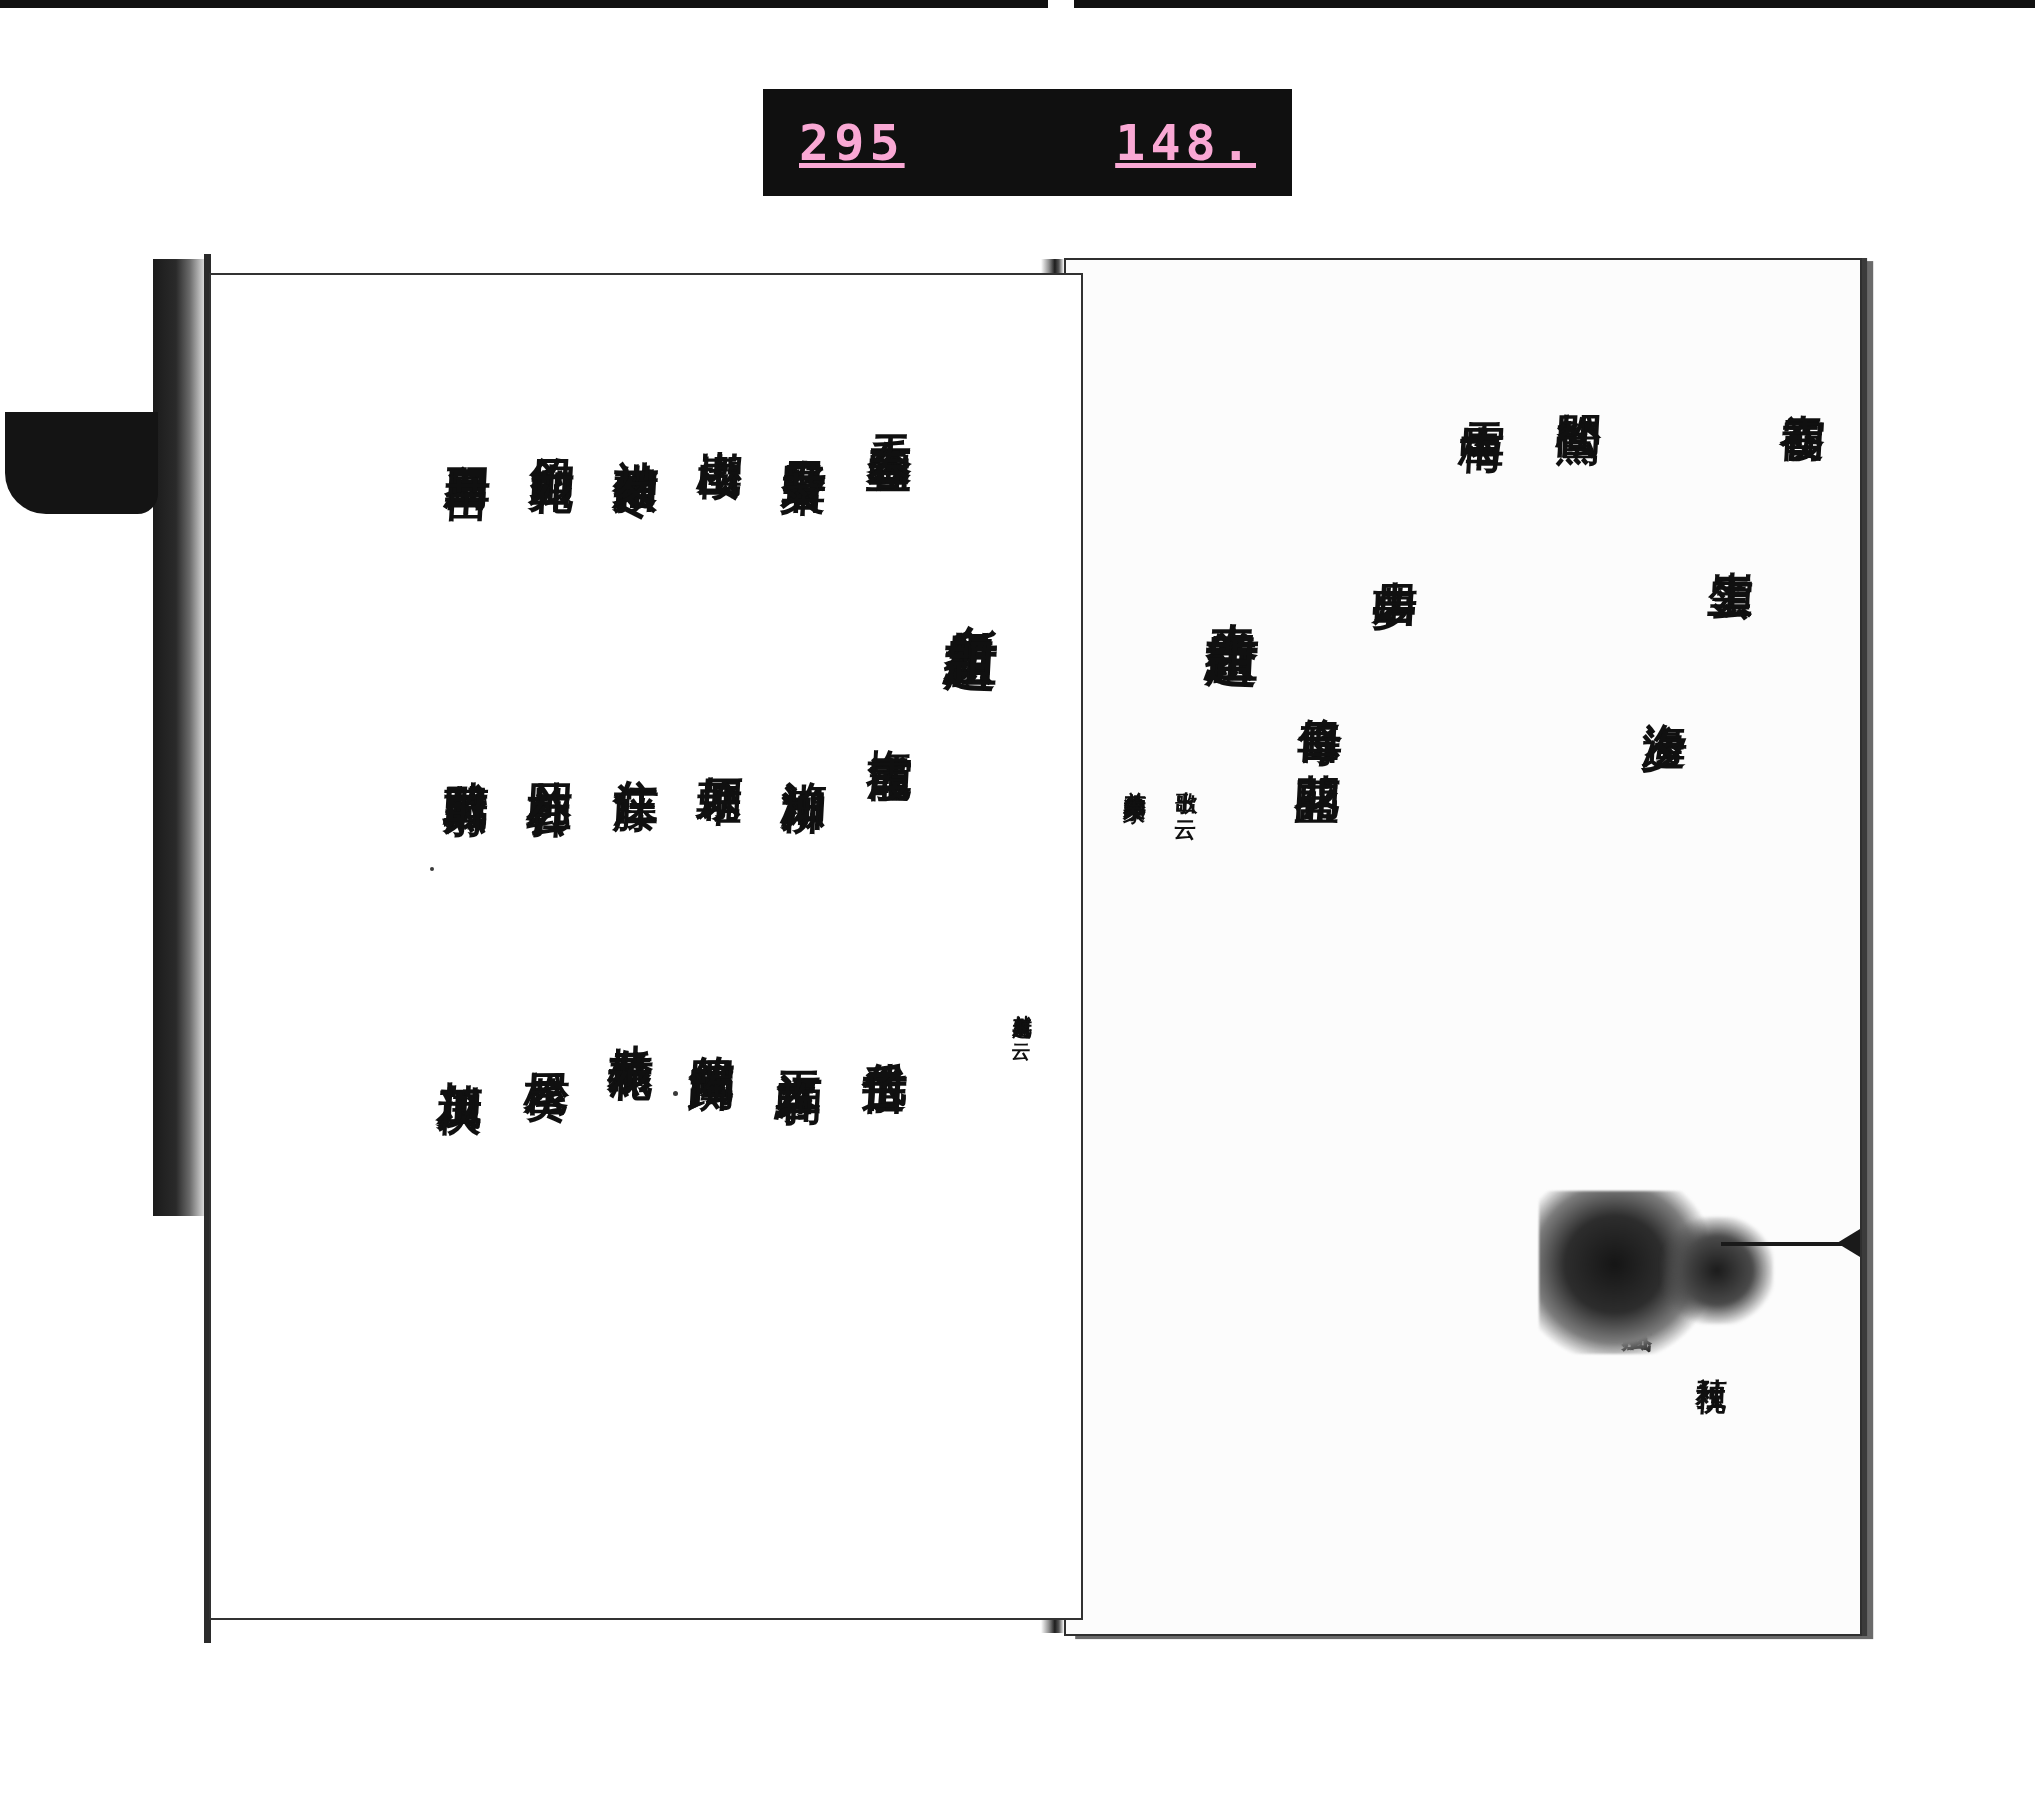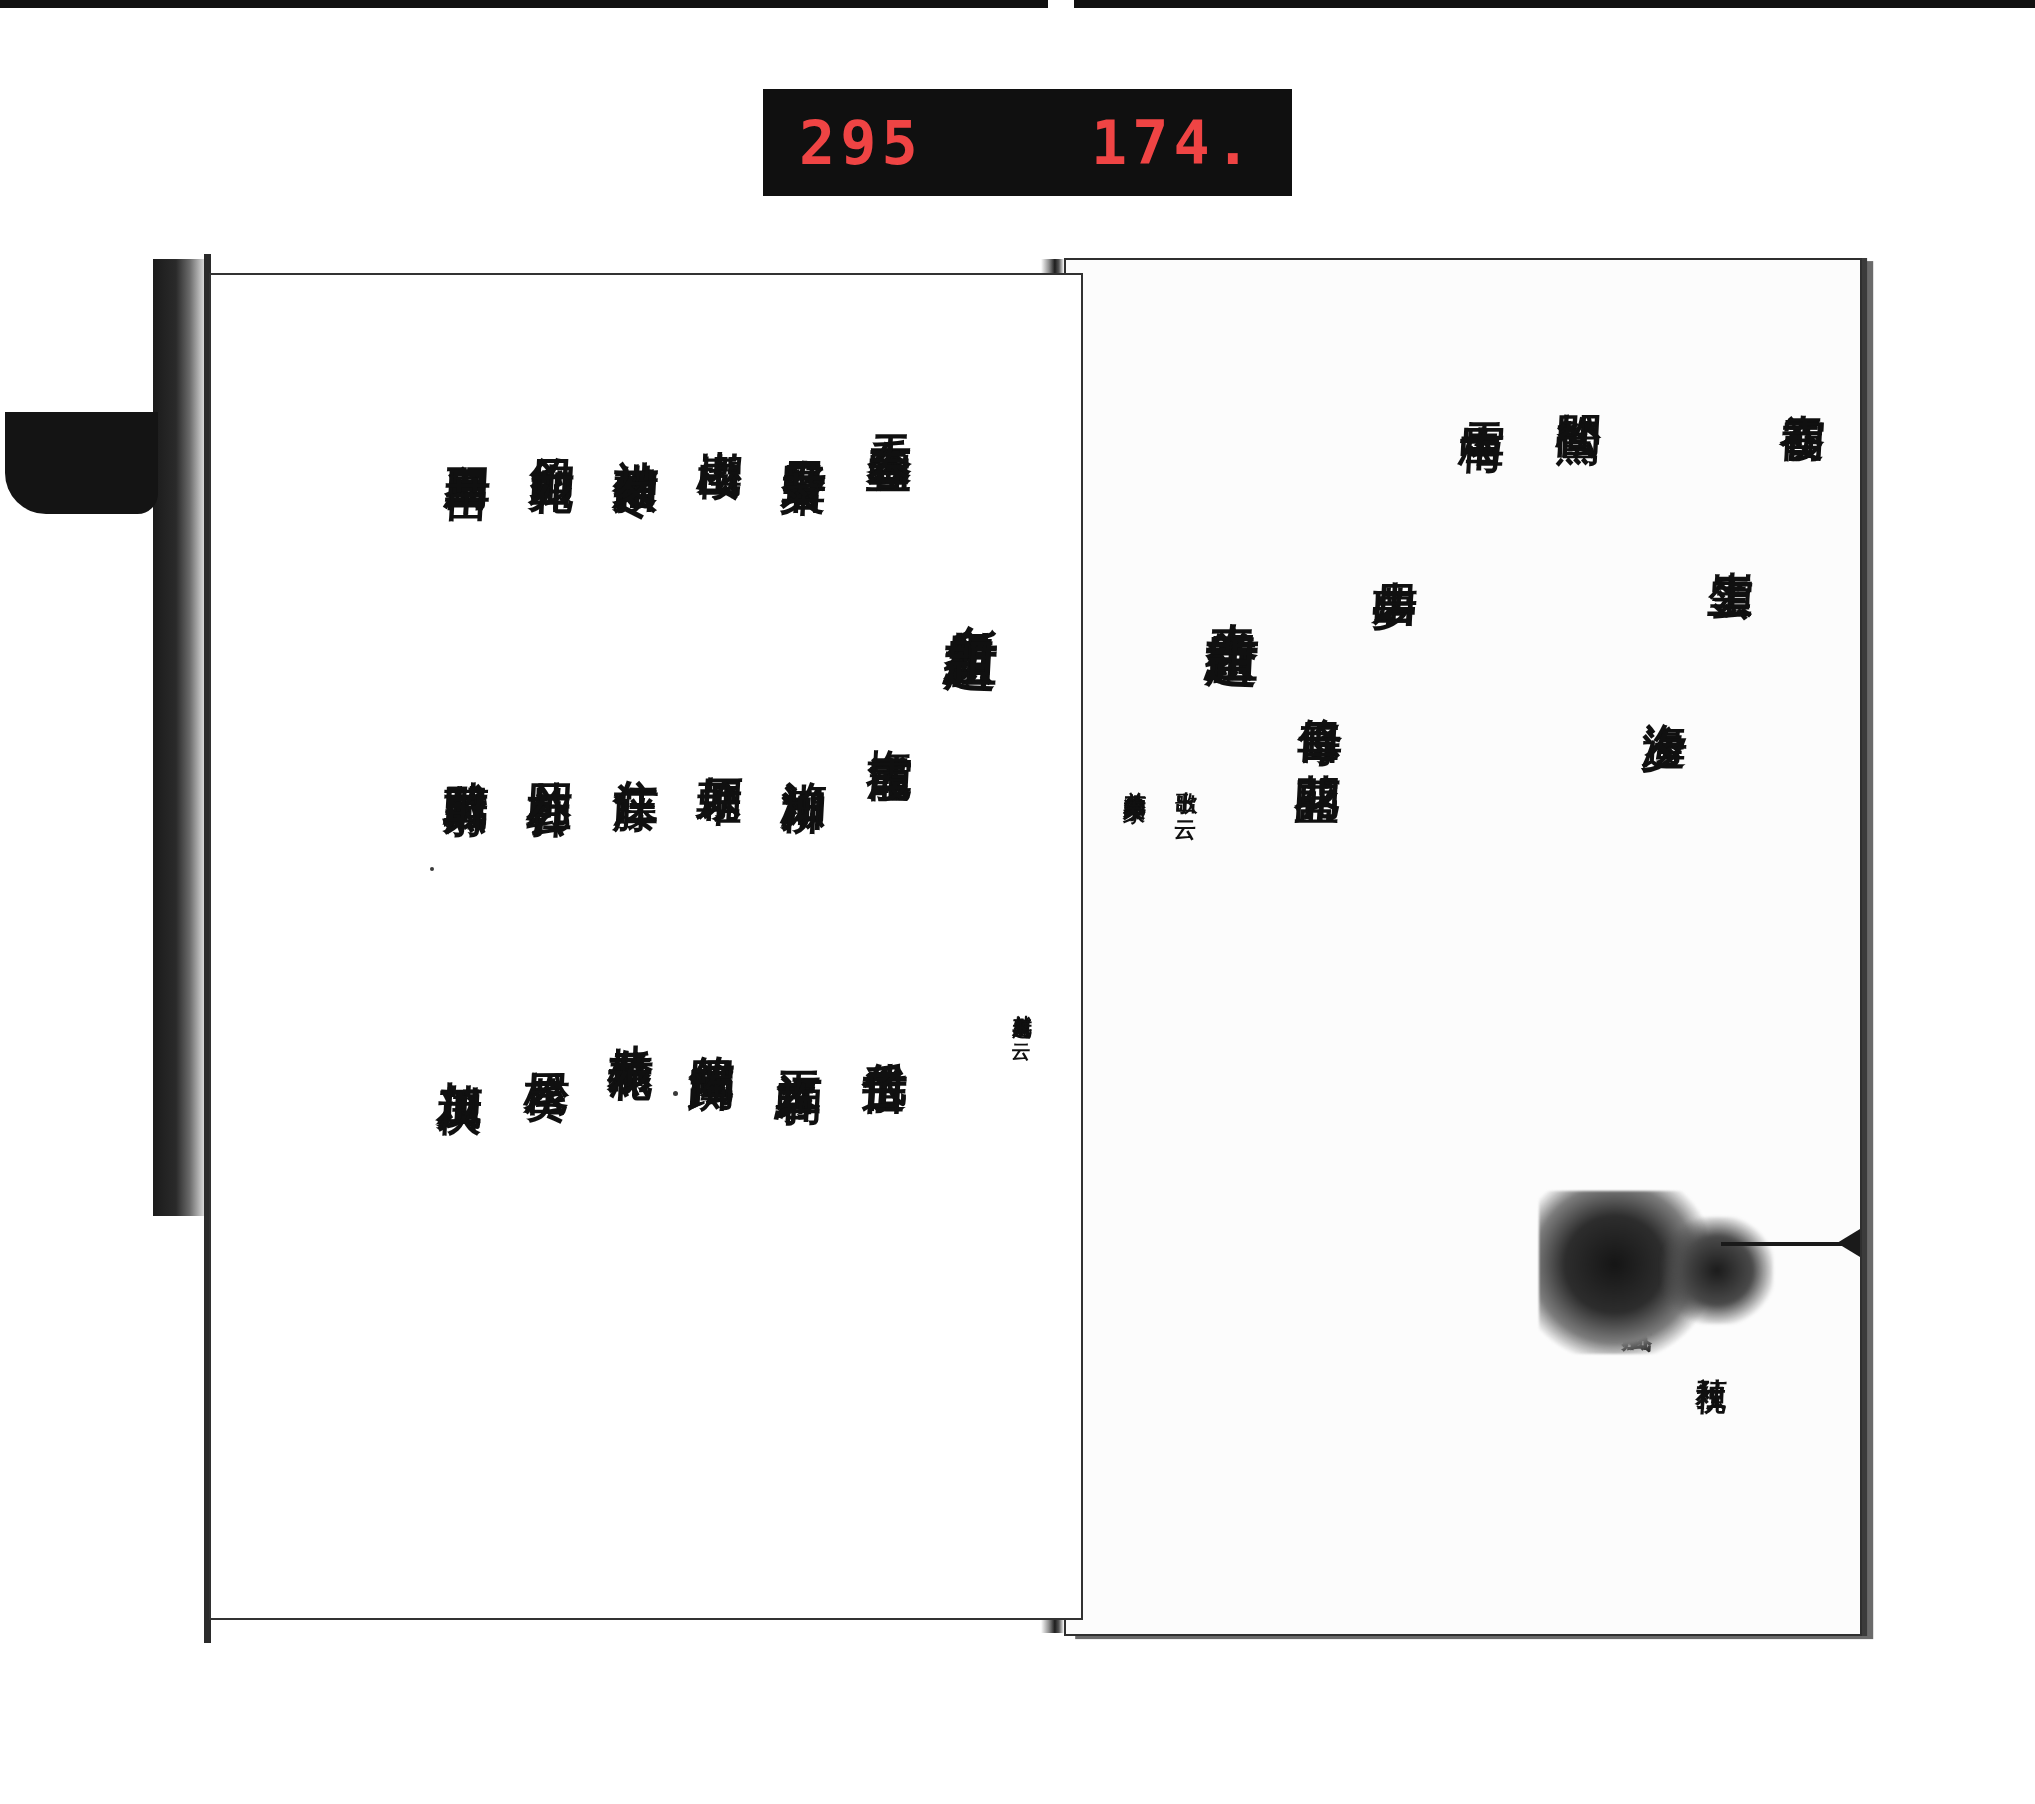--- a/index.html
+++ b/index.html
@@ -34,23 +34,24 @@
     color: #ffffff;
     display: flex;
     align-items: center;
     justify-content: space-between;
     padding: 0 36px;
     box-sizing: border-box;
     letter-spacing: 5.1px;
   }
   #frame-number-plate .num {
     font-family: "DejaVu Sans Mono", monospace;
-    font-size: 60px;
+    font-size: 50px;
     font-weight: 700;
-    color: #ef4444;
+    color: #f9a8d4;
+    text-decoration: underline;
   }
 
   
   #book-spread {
     position: absolute;
     left: 153px;
     top: 254px;
     width: 1740px;
     height: 1399px;
   }
@@ -203,21 +204,21 @@
   .speck { position: absolute; background: #3a3a3a; border-radius: 50%; }
 </style>
 </head>
 <body>
 
 <div class="frame-mark" id="top-bar-left"></div>
 <div class="frame-mark" id="top-bar-right"></div>
 
 <div id="frame-number-plate">
   <span class="num">295</span>
-  <span class="num">174.</span>
+  <span class="num">148.</span>
 </div>
 
 <div id="book-spread">
 
   <div id="binding-smudge"></div>
   <div id="binding-smudge-tab"></div>
   <div id="binding-edge-line"></div>
 
   <div id="page-right">
     <div class="vcol ink-main brushy" id="rp-c1">初春霞</div>

